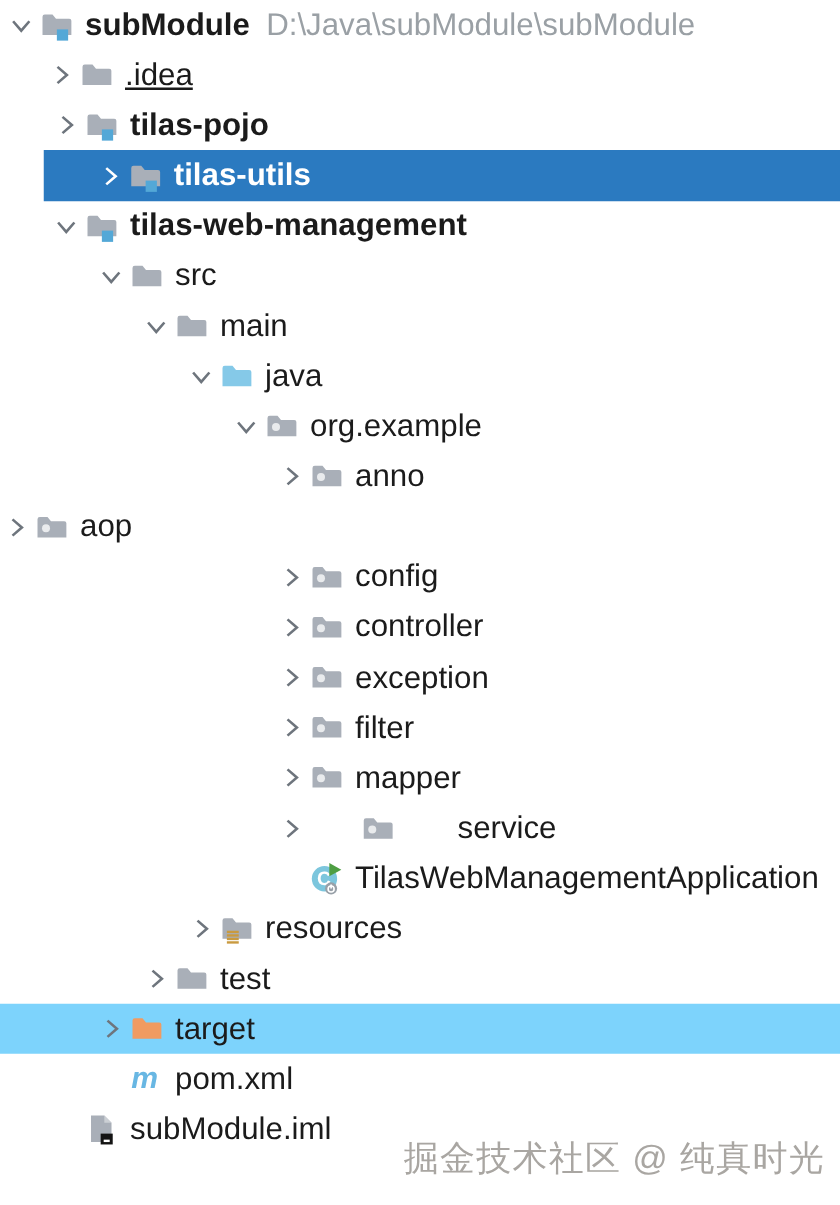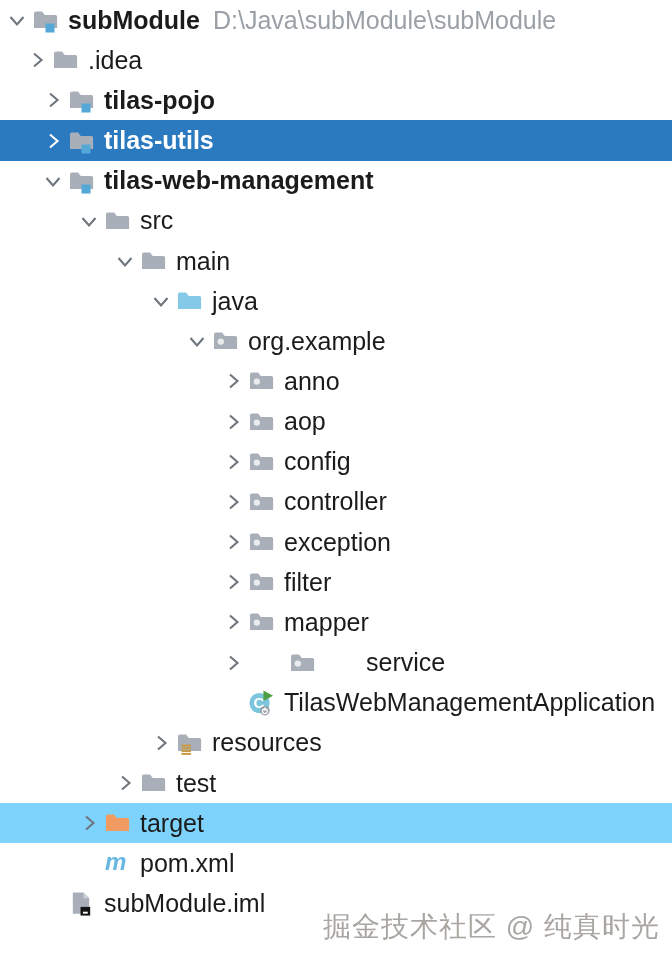--- a/index.html
+++ b/index.html
@@ -47,21 +47,21 @@
       </span>
       <span class="ico">
         <svg width="27" height="28" viewBox="0 0 27 28">
           <path d="M2 22 V7.4 Q2 5.6 3.8 5.6 H10 L12.8 8.9 H23.4 Q25.1 8.9 25.1 10.6 V22 Z" fill="#a9afb8"></path>
           <rect x="13.5" y="17.5" width="9" height="9" fill="#53a8d7"></rect>
         </svg>
       </span>
       <span class="label">subModule</span>
       <span class="suffix">D:\Java\subModule\subModule</span>
     </div>
-    <div class="row" style="padding-left: 24px;">
+    <div class="row" style="padding-left: 36px; text-decoration: underline;">
       <span class="chev">
         <svg width="24" height="24" viewBox="0 0 24 24">
           <polyline points="9,5.5 16.5,12 9,18.5" fill="none" stroke="#6e757d" stroke-width="2.1"></polyline>
         </svg>
       </span>
       <span class="ico">
         <svg width="27" height="28" viewBox="0 0 27 28">
           <path d="M2 22 V7.4 Q2 5.6 3.8 5.6 H10 L12.8 8.9 H23.4 Q25.1 8.9 25.1 10.6 V22 Z" fill="#a9afb8"></path>
         </svg>
       </span>
@@ -74,21 +74,21 @@
         </svg>
       </span>
       <span class="ico">
         <svg width="27" height="28" viewBox="0 0 27 28">
           <path d="M2 22 V7.4 Q2 5.6 3.8 5.6 H10 L12.8 8.9 H23.4 Q25.1 8.9 25.1 10.6 V22 Z" fill="#a9afb8"></path>
           <rect x="13.5" y="17.5" width="9" height="9" fill="#53a8d7"></rect>
         </svg>
       </span>
       <span class="label">tilas-pojo</span>
     </div>
-    <div class="row bold selected" style="padding-left: 40px;">
+    <div class="row bold selected" style="padding-left: 40px; margin-left: 35px;">
       <span class="chev">
         <svg width="24" height="24" viewBox="0 0 24 24">
           <polyline points="9,5.5 16.5,12 9,18.5" fill="none" stroke="#6e757d" stroke-width="2.1"></polyline>
         </svg>
       </span>
       <span class="ico">
         <svg width="27" height="28" viewBox="0 0 27 28">
           <path d="M2 22 V7.4 Q2 5.6 3.8 5.6 H10 L12.8 8.9 H23.4 Q25.1 8.9 25.1 10.6 V22 Z" fill="#a9afb8"></path>
           <rect x="13.5" y="17.5" width="9" height="9" fill="#53a8d7"></rect>
         </svg>
@@ -169,21 +169,21 @@
         </svg>
       </span>
       <span class="ico">
         <svg width="27" height="28" viewBox="0 0 27 28">
           <path d="M2 22 V7.4 Q2 5.6 3.8 5.6 H10 L12.8 8.9 H23.4 Q25.1 8.9 25.1 10.6 V22 Z" fill="#a9afb8"></path>
           <circle cx="8.8" cy="14.6" r="3.2" fill="#e9ebed"></circle>
         </svg>
       </span>
       <span class="label">anno</span>
     </div>
-    <div class="row" style="padding-left: 220px;">
+    <div class="row" style="">
       <span class="chev">
         <svg width="24" height="24" viewBox="0 0 24 24">
           <polyline points="9,5.5 16.5,12 9,18.5" fill="none" stroke="#6e757d" stroke-width="2.1"></polyline>
         </svg>
       </span>
       <span class="ico">
         <svg width="27" height="28" viewBox="0 0 27 28">
           <path d="M2 22 V7.4 Q2 5.6 3.8 5.6 H10 L12.8 8.9 H23.4 Q25.1 8.9 25.1 10.6 V22 Z" fill="#a9afb8"></path>
           <circle cx="8.8" cy="14.6" r="3.2" fill="#e9ebed"></circle>
         </svg>

